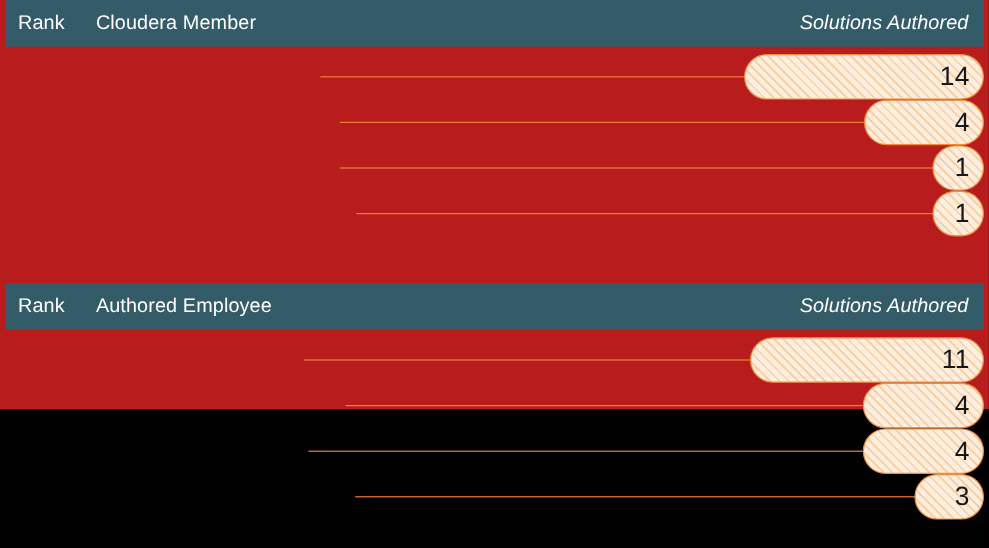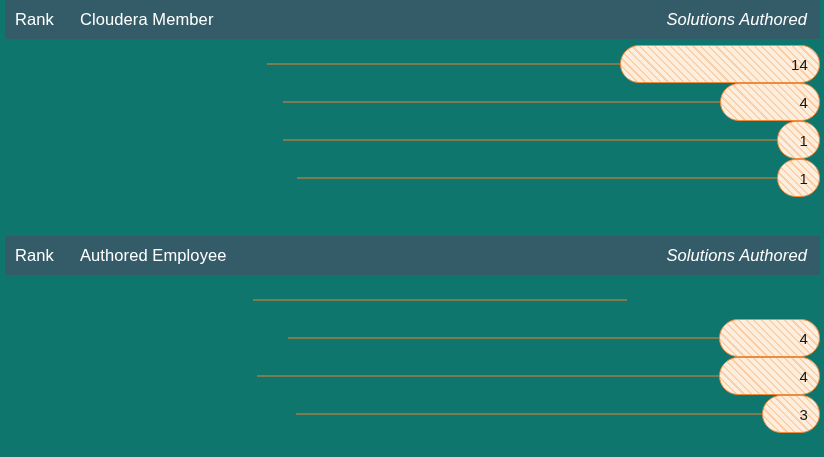--- a/index.html
+++ b/index.html
@@ -12,22 +12,22 @@
     width: 824px;
     height: 457px;
     overflow: hidden;
     font-family: "Liberation Sans", sans-serif;
     position: relative;
   }
 
   .board {
     position: relative;
     width: 824px;
-    height: 457px;
-    background: #0f766e;
+    height: 341px;
+    background: #b91c1c;
     text-align: center;
   }
 
   
   .section {
     position: absolute;
     left: 0;
     width: 824px;
   }
   .section-header {
@@ -108,21 +108,21 @@
         rgba(253, 238, 221, 0) 5.4px
     );
     display: flex;
     align-items: center;
     justify-content: flex-end;
     padding-right: 11px;
     right: 4px;
   }
   .pill-value {
     color: #171717;
-    font-size: 15px;
+    font-size: 22px;
     line-height: 1;
     font-weight: 400;
     letter-spacing: 0.2px;
   }
 </style>
 </head>
 <body>
 
 <div class="board">
 
@@ -164,20 +164,23 @@
   <div class="section" id="section-1" style="top:236px;height:221px;">
     <div class="section-header">
       <span class="hdr-rank">Rank</span>
       <span class="hdr-name">Authored Employee</span>
       <span class="hdr-spacer"></span>
       <span class="hdr-metric">Solutions Authored</span>
     </div>
     <div class="rows" id="rows-1">
         <div class="row" style="top: 6px;">
           <div class="leader" style="left: 253px; width: 374px;"></div>
+          <div class="pill" style="width: 195px;">
+            <span class="pill-value">11</span>
+          </div>
         </div>
         <div class="row" style="top: 44px;">
           <div class="leader" style="left: 288px; width: 433px;"></div>
           <div class="pill" style="width: 101px;">
             <span class="pill-value">4</span>
           </div>
         </div>
         <div class="row" style="top: 82px;">
           <div class="leader" style="left: 257px; width: 464px;"></div>
           <div class="pill" style="width: 101px;">

